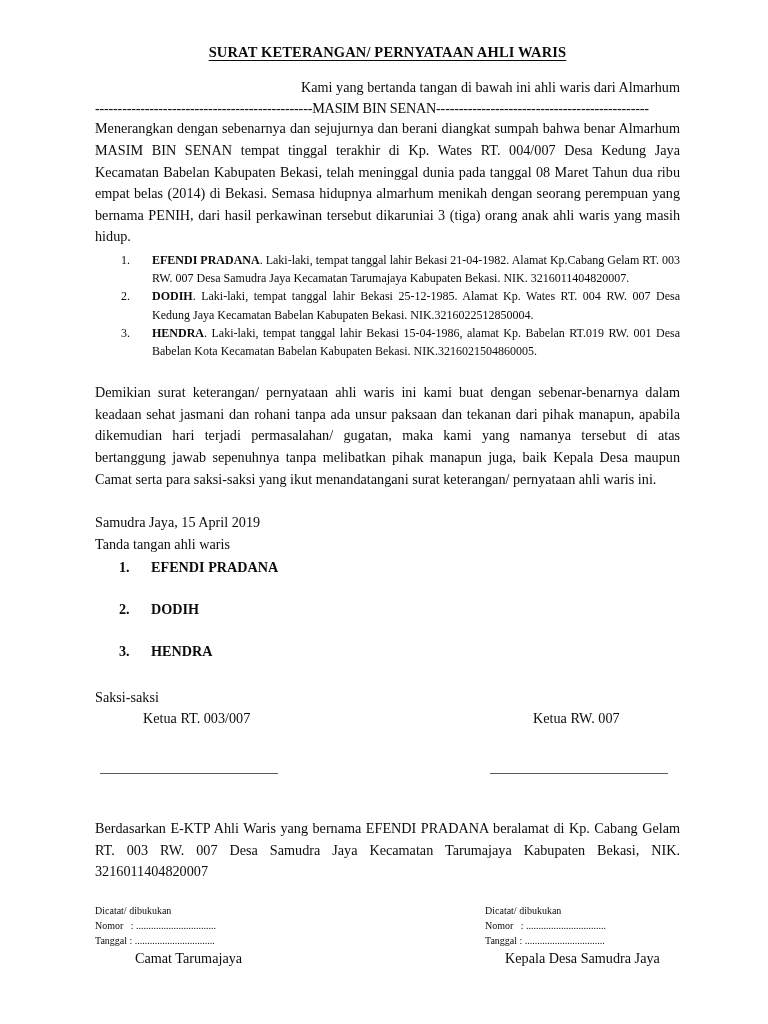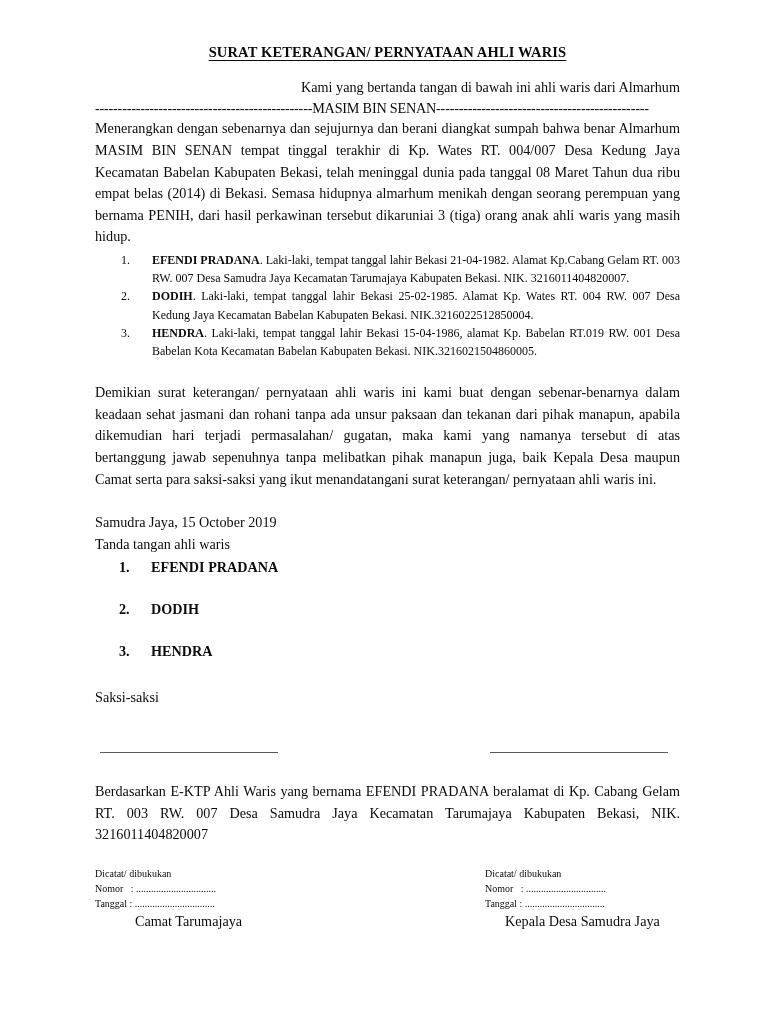--- a/index.html
+++ b/index.html
@@ -135,21 +135,21 @@
     margin-top: 44px;
   }
   .rule-cell-left { width: 390px; flex: none; padding-left: 5px; }
   .rule-cell-right { flex: 1; padding-left: 0px; }
   .rule {
     width: 178px;
     height: 0;
     border-top: 1.4px solid #5a5a5a;
   }
 
-  .ektp-para { margin-top: 28px; }
+  .ektp-para { margin-top: 44px; }
 
   .record-row {
     display: flex;
     margin-top: 20px;
   }
   .record-left { width: 390px; flex: none; }
   .record-right { flex: 1; }
   .record-line {
     font-size: 10px;
     line-height: 1.5;
@@ -170,45 +170,53 @@
   <div class="doc-title">SURAT KETERANGAN/ PERNYATAAN AHLI WARIS</div>
 
   <p class="para para-plain">Kami yang bertanda tangan di bawah ini ahli waris dari Almarhum</p>
 
   <p class="dash-line">------------------------------------------------MASIM BIN SENAN-----------------------------------------------</p>
 
   <p class="para">Menerangkan dengan sebenarnya dan sejujurnya dan berani diangkat sumpah bahwa benar Almarhum MASIM BIN SENAN tempat tinggal terakhir di Kp. Wates RT. 004/007 Desa Kedung Jaya Kecamatan Babelan Kabupaten Bekasi, telah meninggal dunia pada tanggal 08 Maret Tahun dua ribu empat belas (2014) di Bekasi. Semasa hidupnya almarhum menikah dengan seorang perempuan yang bernama PENIH, dari hasil perkawinan tersebut dikaruniai 3 (tiga) orang anak ahli waris yang masih hidup.</p>
 
   <ol class="heir-list">
     <li><span class="heir-name">EFENDI PRADANA</span><span>. Laki-laki, tempat tanggal lahir Bekasi 21-04-1982. Alamat Kp.Cabang Gelam RT. 003 RW. 007 Desa Samudra Jaya Kecamatan Tarumajaya Kabupaten Bekasi. NIK. 3216011404820007.</span></li>
-    <li><span class="heir-name">DODIH</span><span>. Laki-laki, tempat tanggal lahir Bekasi 25-02-1985. Alamat Kp. Wates RT. 004 RW. 007 Desa Kedung Jaya Kecamatan Babelan Kabupaten Bekasi. NIK.3216022512850004.</span></li>
+    <li><span class="heir-name">DODIH</span><span>. Laki-laki, tempat tanggal lahir Bekasi 25-12-1985. Alamat Kp. Wates RT. 004 RW. 007 Desa Kedung Jaya Kecamatan Babelan Kabupaten Bekasi. NIK.3216022512850004.</span></li>
     <li><span class="heir-name">HENDRA</span><span>. Laki-laki, tempat tanggal lahir Bekasi 15-04-1986, alamat Kp. Babelan RT.019 RW. 001 Desa Babelan Kota Kecamatan Babelan Kabupaten Bekasi. NIK.3216021504860005.</span></li>
   </ol>
 
   <div class="gap-22"></div>
 
   <p class="para">Demikian surat keterangan/ pernyataan ahli waris ini kami buat dengan sebenar-benarnya dalam keadaan sehat jasmani dan rohani tanpa ada unsur paksaan dan tekanan dari pihak manapun, apabila dikemudian hari terjadi permasalahan/ gugatan, maka kami yang namanya tersebut di atas bertanggung jawab sepenuhnya tanpa melibatkan pihak manapun juga, baik Kepala Desa maupun Camat serta para saksi-saksi yang ikut menandatangani surat keterangan/ pernyataan ahli waris ini.</p>
 
   <div class="sig-block">
     <div class="sig-row">
       <div class="sig-right">
-        <div class="line-txt">Samudra Jaya, 15 October 2019</div>
+        <div class="line-txt">Samudra Jaya, 15 April 2019</div>
         <div class="line-txt">Tanda tangan ahli waris</div>
       </div>
     </div>
 
     <ol class="named-list">
       <li>EFENDI PRADANA</li>
       <li>DODIH</li>
       <li>HENDRA</li>
     </ol>
   </div>
 
   <div class="witness-block">
     <div class="line-txt">Saksi-saksi</div>
+    <div class="sig-row">
+      <div class="sig-left indent-1">
+        <div class="line-txt">Ketua RT. 003/007</div>
+      </div>
+      <div class="sig-right">
+        <div class="line-txt">Ketua RW. 007</div>
+      </div>
+    </div>
     <div class="rule-row">
       <div class="rule-cell-left">
         <div class="rule"></div>
       </div>
       <div class="rule-cell-right">
         <div class="rule"></div>
       </div>
     </div>
   </div>
 

